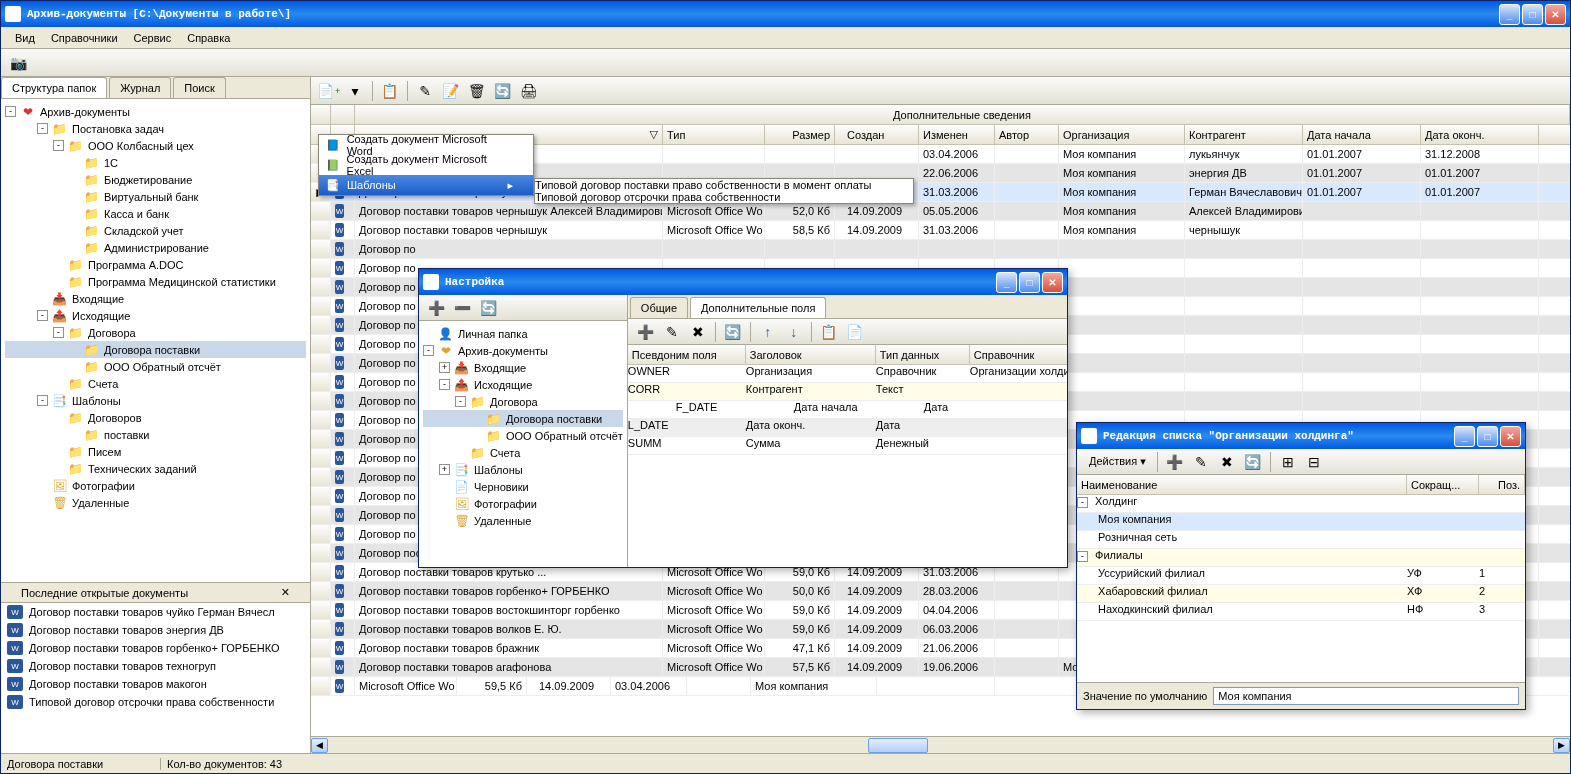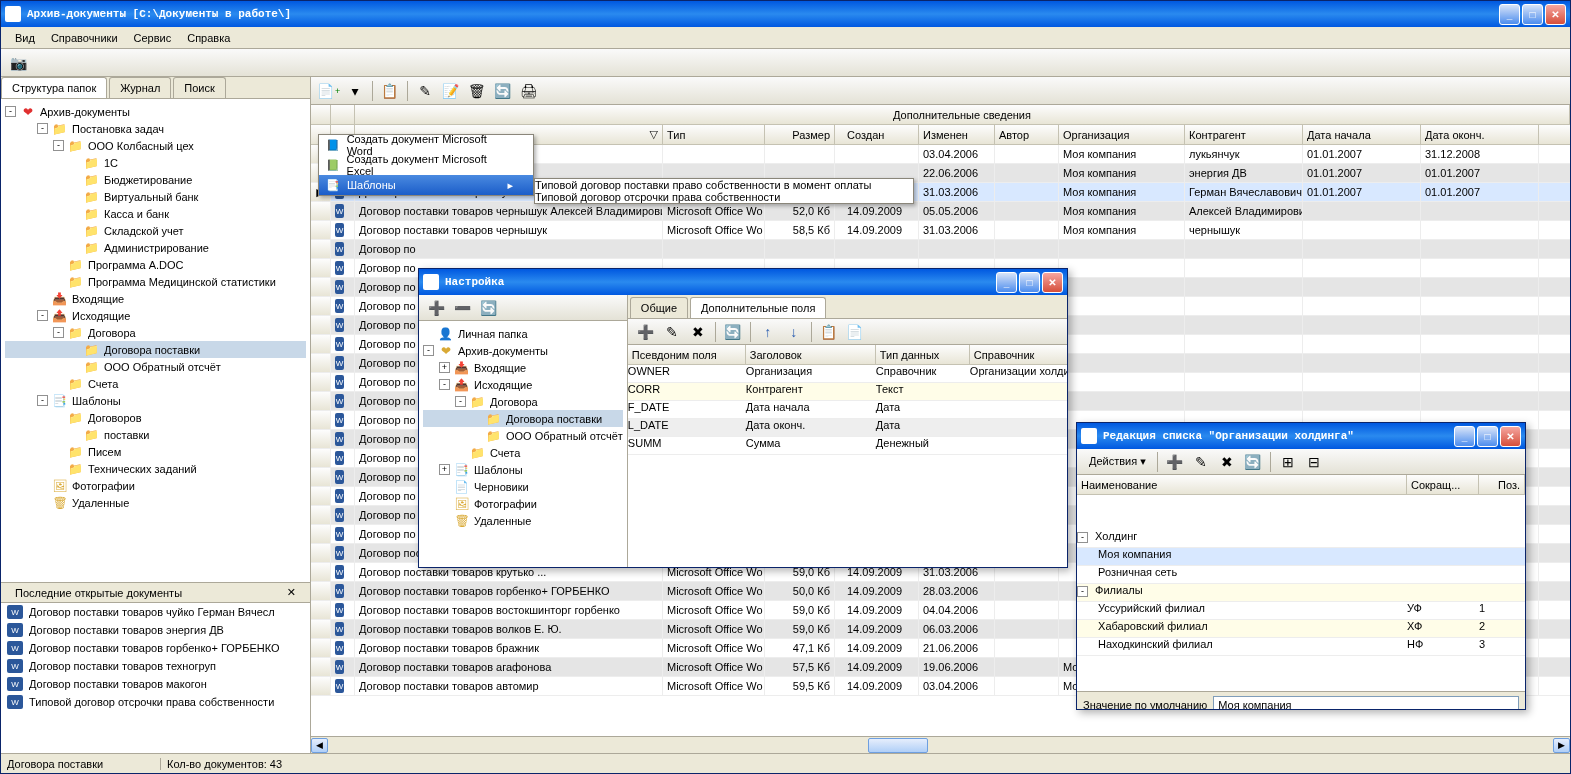--- a/index.html
+++ b/index.html
@@ -28,21 +28,21 @@
 
 .tree { flex: 1; overflow: auto; padding: 4px; background: #fff; }
 .tree-item { display: flex; align-items: center; height: 17px; cursor: pointer; white-space: nowrap; }
 .tree-item.selected { background: #c8d8e8; }
 .exp { width: 11px; height: 11px; border: 1px solid #919191; display: inline-flex; align-items: center; justify-content: center; font-size: 9px; line-height: 1; margin-right: 4px; background: #fff; }
 .sp { display: inline-block; }
 .ficon { width: 16px; height: 14px; margin-right: 4px; display: inline-flex; align-items: center; justify-content: center; font-size: 12px; }
 .folder { color: #d9a934; }
 .heart { color: #e03030; }
 
-.recent-head { background: #ece9d8; border-top: 1px solid #aca899; border-bottom: 1px solid #aca899; padding: 3px 14px; display: flex; justify-content: space-between; align-items: center; }
+.recent-head { background: #ece9d8; border-top: 1px solid #aca899; border-bottom: 1px solid #aca899; padding: 3px 20px; display: flex; justify-content: space-between; align-items: center; }
 .recent { height: 150px; overflow: auto; }
 .recent-item { display: flex; align-items: center; height: 18px; padding: 0 6px; cursor: pointer; }
 .wicon { width: 16px; height: 14px; background: #2b579a; color: white; font-size: 8px; display: inline-flex; align-items: center; justify-content: center; border-radius: 2px; margin-right: 6px; }
 
 .rightpane { flex: 1; display: flex; flex-direction: column; background: #fff; overflow: hidden; }
 .rtoolbar { background: linear-gradient(#fafafa,#e4e2d6); height: 28px; display: flex; align-items: center; padding: 0 6px; border-bottom: 1px solid #aca899; gap: 2px; }
 
 .gridhead { display: flex; flex-direction: column; }
 .gh-top { display: flex; background: linear-gradient(#fdfdfd,#e8e5d6); border-bottom: 1px solid #c5c2b2; height: 20px; }
 .gh-top .c { border-right: 1px solid #c5c2b2; display: flex; align-items: center; justify-content: center; font-weight: normal; }
@@ -659,21 +659,20 @@
     <div class="cell c-org">Моя компания</div>
     <div class="cell c-contra"></div>
     <div class="cell c-start"></div>
     <div class="cell c-end"></div>
   </div>
           <div class="row">
     <div class="rowmark"></div>
     <div class="cell c-icon">
               <span class="wicon">W</span>
             </div>
-    <div class="cell c-name">Договор  поставки товаров автомир</div>
     <div class="cell c-type">Microsoft Office Wo</div>
     <div class="cell c-size">59,5 Кб</div>
     <div class="cell c-created">14.09.2009</div>
     <div class="cell c-modified">03.04.2006</div>
     <div class="cell c-author"></div>
     <div class="cell c-org">Моя компания</div>
     <div class="cell c-contra"></div>
     <div class="cell c-start"></div>
     <div class="cell c-end"></div>
   </div>
@@ -774,21 +773,21 @@
 
   </div>
           <div class="srow alt">
     <div class="cell" style="width:118px;">CORR</div>
     <div class="cell" style="width:130px;">Контрагент</div>
     <div class="cell" style="width:94px;">Текст</div>
     <div class="cell" style="width:112px;"></div>
 
   </div>
           <div class="srow">
-    <div class="cell" style="width:118px;">F_DATE</div>
+    <div class="cell" style="width:118px;margin-left:48px;">F_DATE</div>
     <div class="cell" style="width:130px;">Дата начала</div>
     <div class="cell" style="width:94px;">Дата</div>
     <div class="cell" style="width:112px;"></div>
 
   </div>
           <div class="srow alt sel">
     <div class="cell" style="width:118px;">L_DATE</div>
     <div class="cell" style="width:130px;">Дата оконч.</div>
     <div class="cell" style="width:94px;">Дата</div>
     <div class="cell" style="width:112px;"></div>
@@ -821,21 +820,21 @@
     <div class="sep"></div>
     <div class="tbtn">➕</div>
     <div class="tbtn">✎</div>
     <div class="tbtn">✖</div>
     <div class="tbtn">🔄</div>
     <div class="sep"></div>
     <div class="tbtn">⊞</div>
     <div class="tbtn">⊟</div>
   </div>
   <div class="body">
-    <div style="flex:1;display:flex;flex-direction:column;gap:35px;">
+    <div style="flex:1;display:flex;flex-direction:column;">
       <div class="org-head">
         <div class="col" style="flex:1;">Наименование</div>
         <div class="col" style="width:72px;">Сокращ...</div>
         <div class="col" style="width:46px;justify-content:flex-end;">Поз.</div>
       </div>
       <div class="org-body" id="org-body" style="flex:1;background:#fff;">
           <div class="orow" style="">
     <div class="cell" style="flex:1;"><span style="display:inline-block;width:0px;"></span><span class="exp">-</span> Холдинг</div>
     <div class="cell" style="width:72px;"></div>
     <div class="cell" style="width:46px;justify-content:flex-end;"></div>

